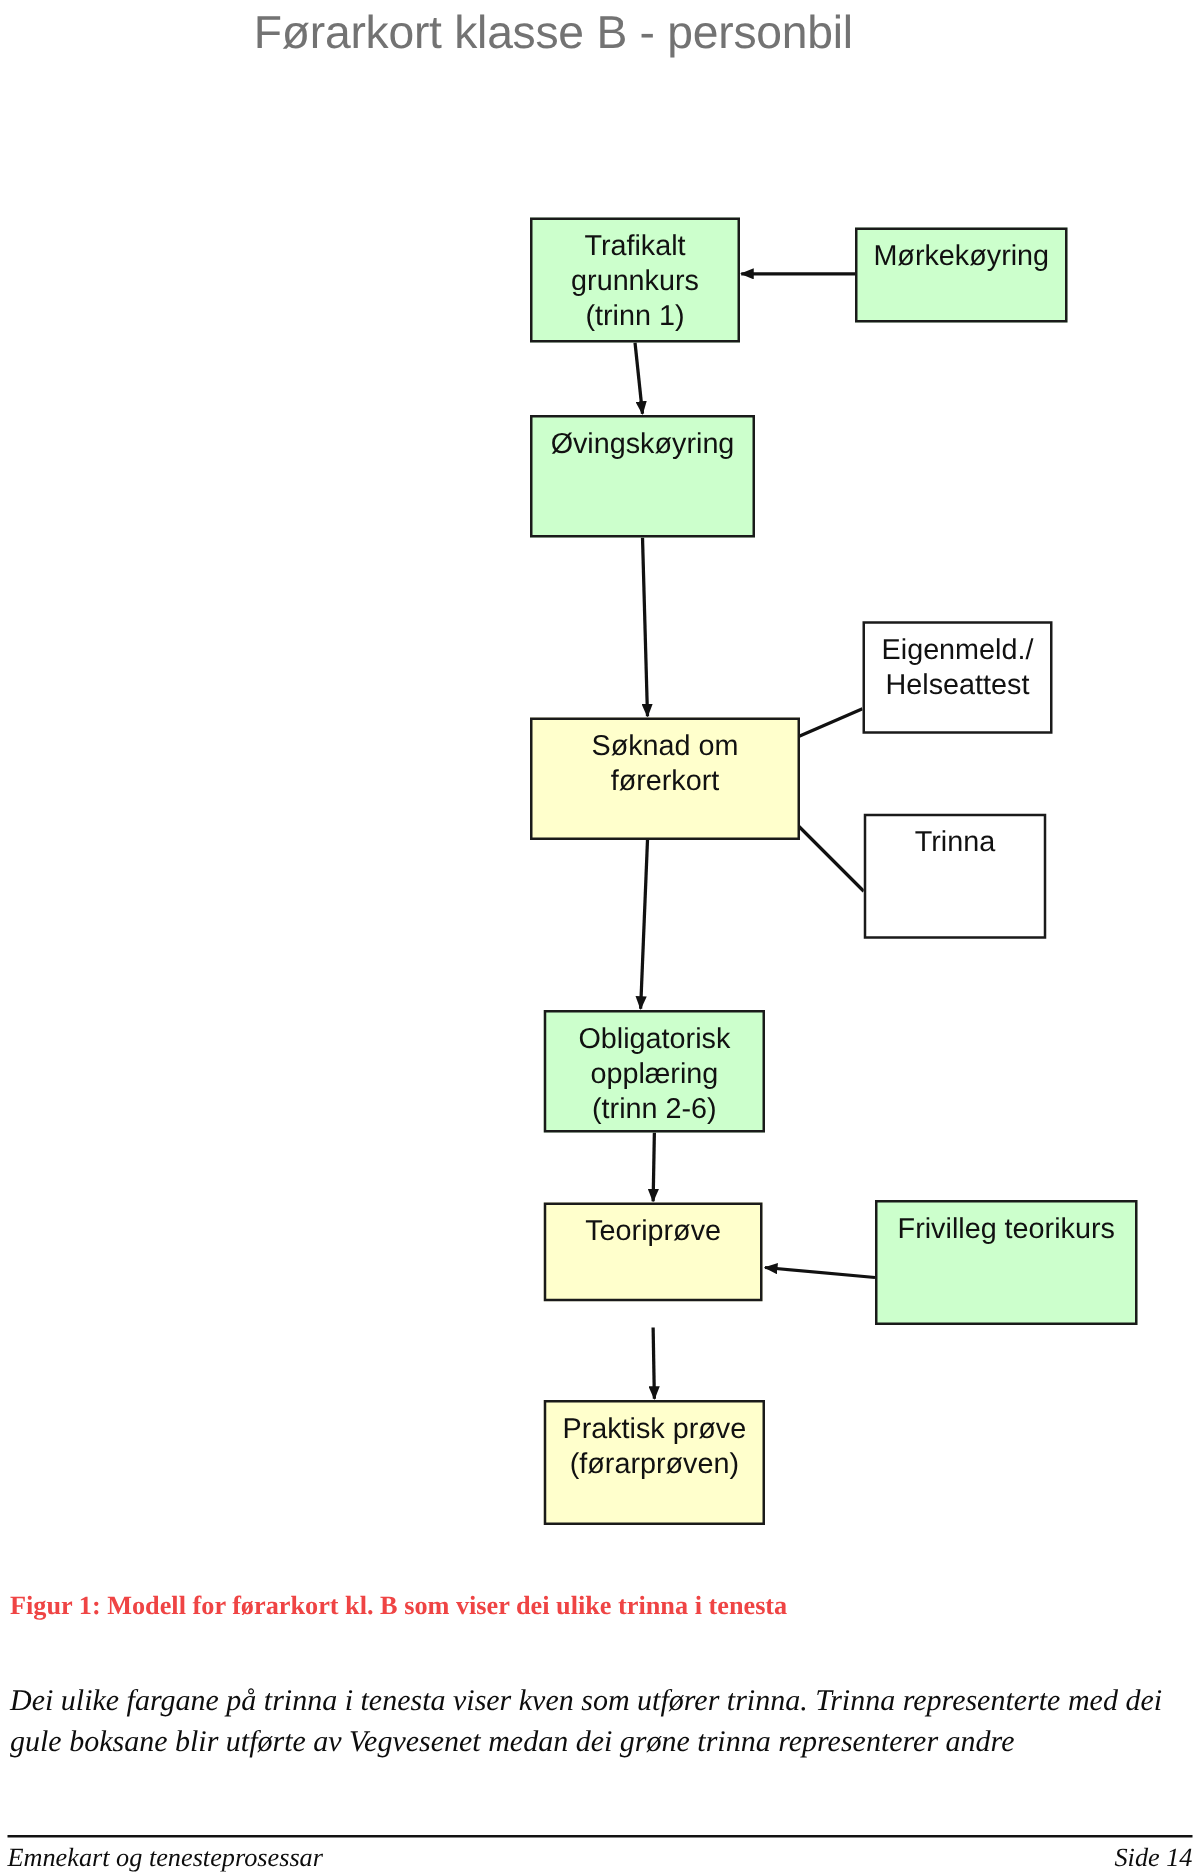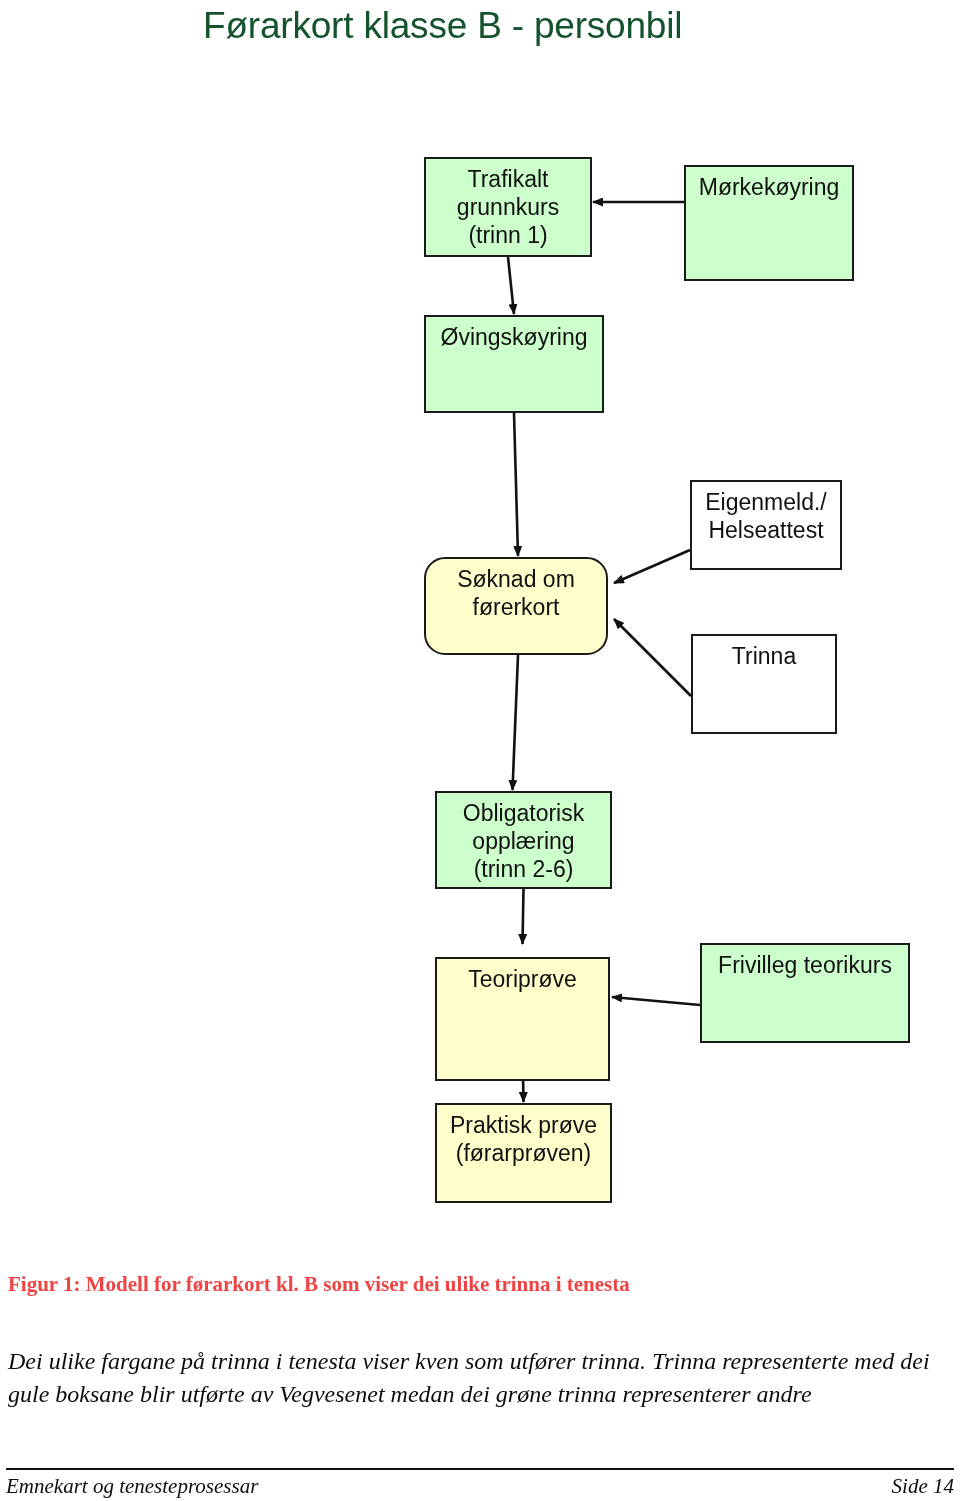--- a/index.html
+++ b/index.html
@@ -23,30 +23,30 @@
   }
 
   
   .doc-title {
     position: absolute;
     left: 203px;
     top: 4px;
     font-family: "Liberation Sans", "DejaVu Sans", sans-serif;
     font-size: 37px;
     line-height: 44px;
-    color: #14532d;
+    color: #737373;
     white-space: nowrap;
     letter-spacing: -0.2px;
   }
 
   
   #diagram {
     position: absolute;
     left: 0;
-    top: 133px;
+    top: 150px;
     width: 960px;
     height: 1100px;
   }
   #diagram svg {
     position: absolute;
     left: 0; top: 0;
     width: 960px;
     height: 1100px;
     overflow: visible;
   }
@@ -140,31 +140,31 @@
           <path d="M518,522 L512.5,657" marker-end="url(#arrowhead)"></path>
           <path d="M523.5,756 L522.5,811" marker-end="url(#arrowhead)"></path>
           <path d="M700,872 L612,864" marker-end="url(#arrowhead)"></path>
           <path d="M522.5,912 L523.5,969" marker-end="url(#arrowhead)"></path>
         </g>
     </svg>
     <div id="node-layer">
         <div class="node green" style="left: 424px; top: 24px; width: 168px; height: 100px;">Trafikalt
 grunnkurs
 (trinn 1)</div>
-        <div class="node green" style="left: 684px; top: 32px; width: 170px; height: 116px;">Mørkekøyring</div>
+        <div class="node green" style="left: 684px; top: 32px; width: 170px; height: 76px;">Mørkekøyring</div>
         <div class="node green" style="left: 424px; top: 182px; width: 180px; height: 98px;">Øvingskøyring</div>
         <div class="node white" style="left: 690px; top: 347px; width: 152px; height: 90px;">Eigenmeld./
 Helseattest</div>
-        <div class="node yellow" style="left: 424px; top: 424px; width: 184px; height: 98px; border-radius: 21px;">Søknad om
+        <div class="node yellow" style="left: 424px; top: 424px; width: 216px; height: 98px;">Søknad om
 førerkort</div>
         <div class="node white" style="left: 691px; top: 501px; width: 146px; height: 100px;">Trinna</div>
         <div class="node green" style="left: 435px; top: 658px; width: 177px; height: 98px;">Obligatorisk
 opplæring
 (trinn 2-6)</div>
-        <div class="node yellow" style="left: 435px; top: 812px; width: 175px; height: 124px; margin-top: 12px;">Teoriprøve</div>
+        <div class="node yellow" style="left: 435px; top: 812px; width: 175px; height: 79px;">Teoriprøve</div>
         <div class="node green" style="left: 700px; top: 810px; width: 210px; height: 100px;">Frivilleg teorikurs</div>
         <div class="node yellow" style="left: 435px; top: 970px; width: 177px; height: 100px;">Praktisk prøve
 (førarprøven)</div>
       </div>
   </div>
 
   <div class="figure-caption">Figur 1: Modell for førarkort kl. B som viser dei ulike trinna i tenesta</div>
 
   <div class="body-text">Dei ulike fargane på trinna i tenesta viser kven som utfører trinna. Trinna representerte med dei gule boksane blir utførte av Vegvesenet medan dei grøne trinna representerer andre</div>
 

